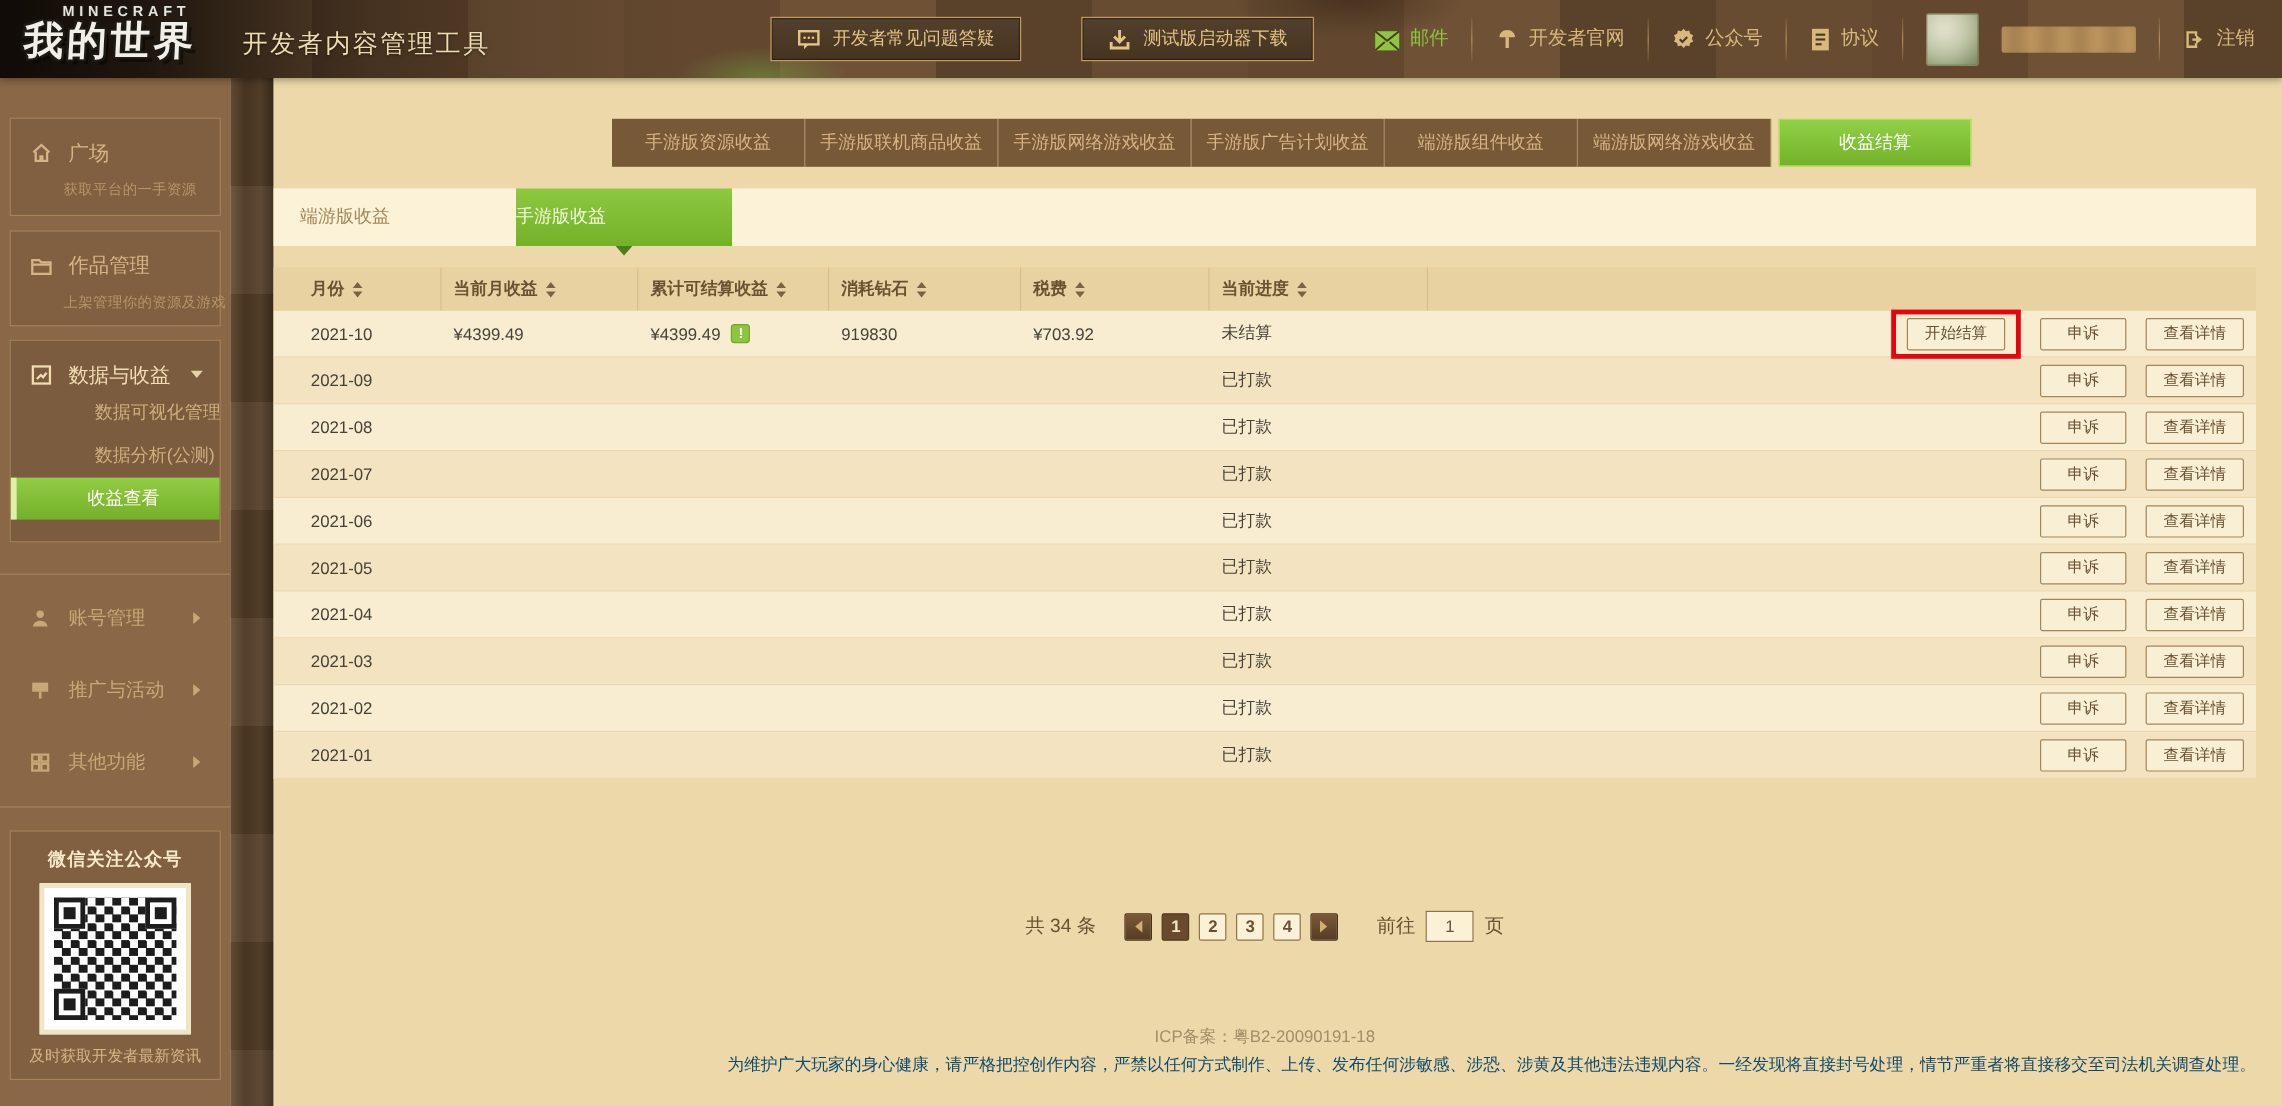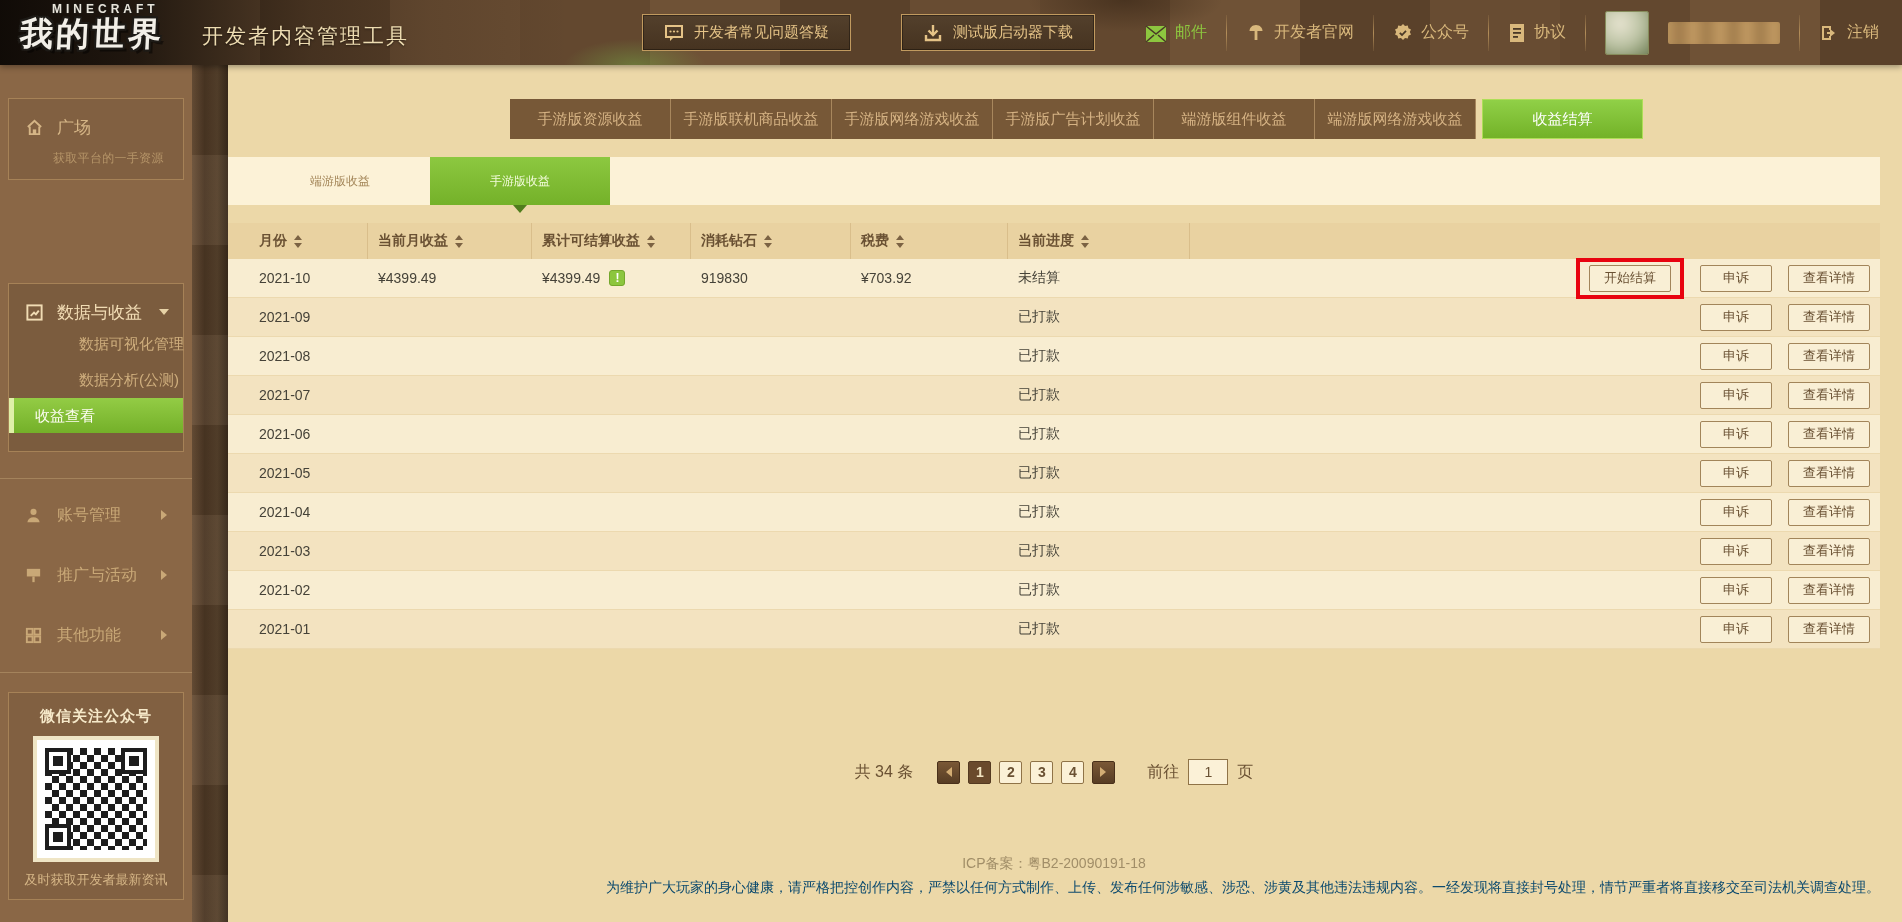--- a/index.html
+++ b/index.html
@@ -43,21 +43,21 @@
  linear-gradient(90deg,#6b5138,#4c3724 35%,#57422c 70%,#3b2b1b)}
 .side-card{position:absolute;left:8px;width:176px;border:1px solid #a68257;background:rgba(0,0,0,.06)}
 .card-title-row{display:flex;align-items:center;gap:13px;height:28px;margin:14px 0 0 16px;font-size:17px;color:#d5b586;cursor:pointer}
 .card-title-row .caret{margin-left:auto;margin-right:14px}
 .card-sub{margin:9px 0 0 44px;font-size:12px;color:#b59468;letter-spacing:.3px;white-space:nowrap;cursor:pointer}
 #card-square{top:33px;height:82px}
 #card-works{top:127px;height:80px}
 #card-data{top:218px;height:169px;background:rgba(0,0,0,.1)}
 #card-data .card-title-row{color:#f1dcb4}
 .data-sub{height:36px;line-height:36px;padding-left:70px;font-size:15px;color:#cfae7d;cursor:pointer;white-space:nowrap}
-.data-sub.green{height:35px;line-height:35px;padding-left:21px;border-left:5px solid #dff0a8;color:#fdfdf2;
+.data-sub.green{height:35px;line-height:35px;padding-left:59px;border-left:5px solid #dff0a8;color:#fdfdf2;
  background:linear-gradient(180deg,#93cc45,#74b029)}
 .caret-down{width:0;height:0;border:5px solid transparent;border-top:6px solid #e7d2a6;margin-top:5px}
 .caret-right{width:0;height:0;border:5px solid transparent;border-left:6px solid #c9a877;margin-left:auto;margin-right:12px}
 .side-item{position:absolute;left:8px;width:176px;height:40px;display:flex;align-items:center;gap:14px;padding-left:16px;
  color:#c9a877;font-size:16px;cursor:pointer}
 .side-divider{position:absolute;left:0;width:192px;height:1px;background:rgba(232,204,152,.28)}
 #divider1{top:413px}#divider2{top:607px}
 #item-account{top:430px}#item-promo{top:490px}#item-other{top:550px}
 #qr-card{top:627px;height:208px;text-align:center;padding-top:14px}
 .qr-title{font-size:15px;font-weight:700;color:#f6e9c9;letter-spacing:1px}
@@ -68,21 +68,21 @@
 .qr-f.tl{top:8px;left:8px}.qr-f.tr{top:8px;right:8px}.qr-f.bl{bottom:8px;left:8px}
 .qr-caption{font-size:13px;color:#d5b586}
 
 
 .main{position:absolute;left:228px;top:65px;right:0;bottom:0;background:#ecd8a8}
 .main-tabs{position:absolute;left:282px;top:34px;display:flex}
 .main-tab{width:161px;height:40px;line-height:40px;text-align:center;background:#775837;color:#d6b384;font-size:15px;
  border-right:1px solid rgba(228,194,140,.45);cursor:pointer;white-space:nowrap}
 .main-tab.active{background:linear-gradient(180deg,#90d047,#73b228);border:1px solid #aede57;color:#fff;margin-left:6px;line-height:38px}
 .subtab-bar{position:absolute;left:0;top:92px;right:22px;height:48px;background:#fcf2d7;display:flex;padding-left:22px}
-.subtab{width:180px;line-height:48px;text-align:center;font-size:12px;color:#a4875a;cursor:pointer;position:relative}
+.subtab{width:180px;line-height:48px;font-size:15px;color:#a4875a;cursor:pointer;position:relative}
 .subtab.active{background:linear-gradient(180deg,#8cc840,#74b129);color:#f2fbda}
 .subtab.active::after{content:'';position:absolute;left:50%;top:100%;transform:translateX(-50%);
  border:7px solid transparent;border-top:8px solid #4f7d1c}
 
 
 .table{position:absolute;left:0;top:158px;right:22px}
 .thead{display:flex;height:36px;background:#e9d2a1}
 .th{display:flex;align-items:center;gap:7px;color:#6a5133;font-size:14px;font-weight:700;height:100%;
  border-right:1px solid #d9be8b;padding-left:10px;cursor:pointer}
 .c1{width:140px}.c2{width:164px}.c3{width:159px}.c4{width:160px}.c5{width:157px}.c6{width:182px}
@@ -220,20 +220,32 @@
             <path d="M3 9.5 10 3l7 6.5" fill="none" stroke="currentColor" stroke-width="2"></path>
             <path d="M5 9v8h10V9" fill="none" stroke="currentColor" stroke-width="2"></path>
             <rect x="8.2" y="12" width="3.6" height="5" fill="currentColor"></rect>
           </svg>
         </span>
       <span>广场</span>
     </div>
     <div class="card-sub">获取平台的一手资源</div>
   </div>
 
+  <div class="side-card" id="card-works">
+    <div class="card-title-row">
+      <span class="icon">
+          <svg width="19" height="19" viewBox="0 0 20 20">
+            <path d="M2 5h6l2 2h8v10H2z" fill="none" stroke="currentColor" stroke-width="2"></path>
+            <path d="M2 9h16" stroke="currentColor" stroke-width="2"></path>
+          </svg>
+        </span>
+      <span>作品管理</span>
+    </div>
+    <div class="card-sub">上架管理你的资源及游戏</div>
+  </div>
 
   <div class="side-card" id="card-data">
     <div class="card-title-row">
       <span class="icon">
           <svg width="19" height="19" viewBox="0 0 20 20">
             <rect x="2.5" y="2.5" width="15" height="15" fill="none" stroke="currentColor" stroke-width="2"></rect>
             <path d="M6 13.5l3.5-3.5 2 2 3-4" fill="none" stroke="currentColor" stroke-width="2"></path>
           </svg>
         </span>
       <span>数据与收益</span>

